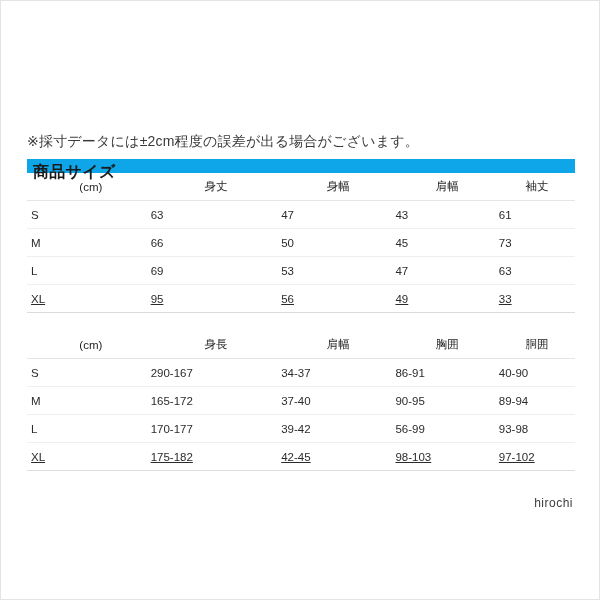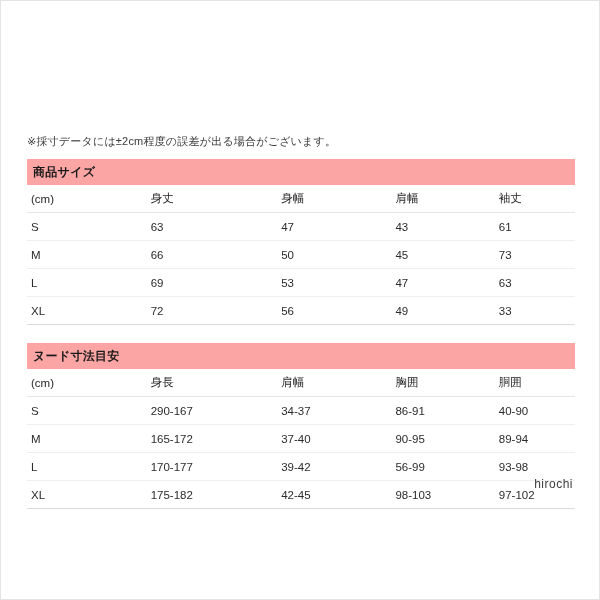--- a/index.html
+++ b/index.html
@@ -22,34 +22,34 @@
     border: 1px solid #e4e4e4;
     background: #ffffff;
   }
   .content {
     position: absolute;
     left: 26px;
     top: 132px;
     width: 548px;
   }
   .note {
-    font-size: 11px;
+    font-size: 14px;
     line-height: 16px;
     color: #3a3a3a;
     margin: 0 0 10px 0;
     letter-spacing: 0.2px;
   }
   .section-title {
-    background: #fca5a5;
+    background: #0ea5e9;
     color: #1a1a1a;
-    font-size: 12px;
+    font-size: 16px;
     font-weight: bold;
     padding: 6px 6px 6px 6px;
     box-sizing: border-box;
-    height: 26px;
+    height: 14px;
     line-height: 14px;
     letter-spacing: 0.3px;
   }
   table.size-table {
     width: 100%;
     border-collapse: collapse;
     font-size: 11.5px;
     table-layout: fixed;
   }
   table.size-table th,
@@ -59,37 +59,39 @@
     padding: 0;
     height: 27px;
     vertical-align: middle;
     color: #2b2b2b;
     border-bottom: 1px solid #eceef0;
   }
   table.size-table thead th {
     font-weight: normal;
     color: #1f1f1f;
     border-bottom: 1px solid #e3e6e8;
+    text-align: center;
   }
   table.size-table tbody tr:last-child td {
     border-bottom: 1px solid #d9dde0;
+    text-decoration: underline;
   }
   .col-label { width: 22%; padding-left: 4px !important; }
   .col-a { width: 24%; }
   .col-b { width: 21%; }
   .col-c { width: 19%; }
   .col-d { width: 14%; }
 
   .spacer {
     height: 18px;
   }
   .watermark {
     position: absolute;
     right: 26px;
-    top: 476px;
+    top: 495px;
     font-size: 12px;
     color: #3d3d3d;
     letter-spacing: 0.5px;
   }
 </style>
 </head>
 <body>
 
 <div class="page">
 
@@ -125,31 +127,30 @@
         </tr>
         <tr>
           <td class="col-label">L</td>
           <td class="col-a">69</td>
           <td class="col-b">53</td>
           <td class="col-c">47</td>
           <td class="col-d">63</td>
         </tr>
         <tr>
           <td class="col-label">XL</td>
-          <td class="col-a">72</td>
+          <td class="col-a">95</td>
           <td class="col-b">56</td>
           <td class="col-c">49</td>
           <td class="col-d">33</td>
         </tr>
       </tbody>
     </table>
 
     <div class="spacer"></div>
 
-    <div class="section-title">ヌード寸法目安</div>
     <table class="size-table">
       <thead>
         <tr>
           <th class="col-label">(cm)</th>
           <th class="col-a">身長</th>
           <th class="col-b">肩幅</th>
           <th class="col-c">胸囲</th>
           <th class="col-d">胴囲</th>
         </tr>
       </thead>

